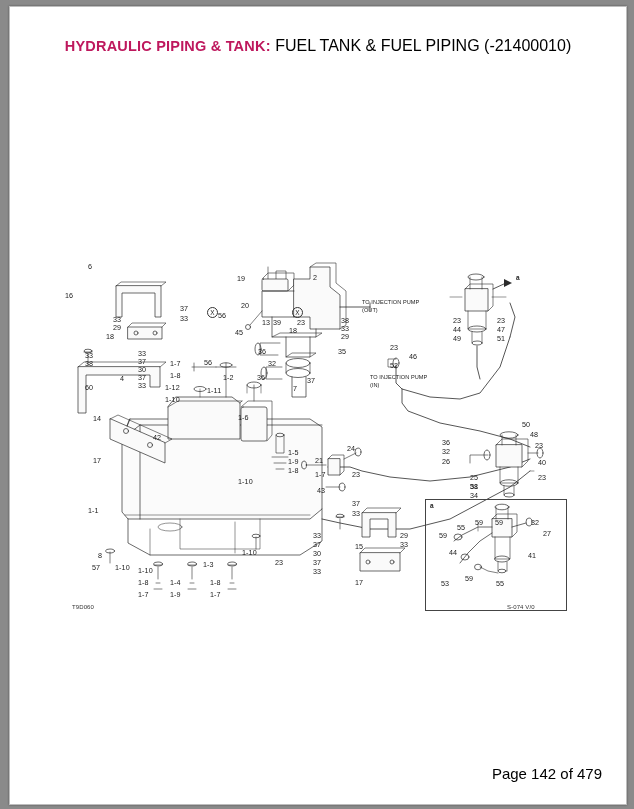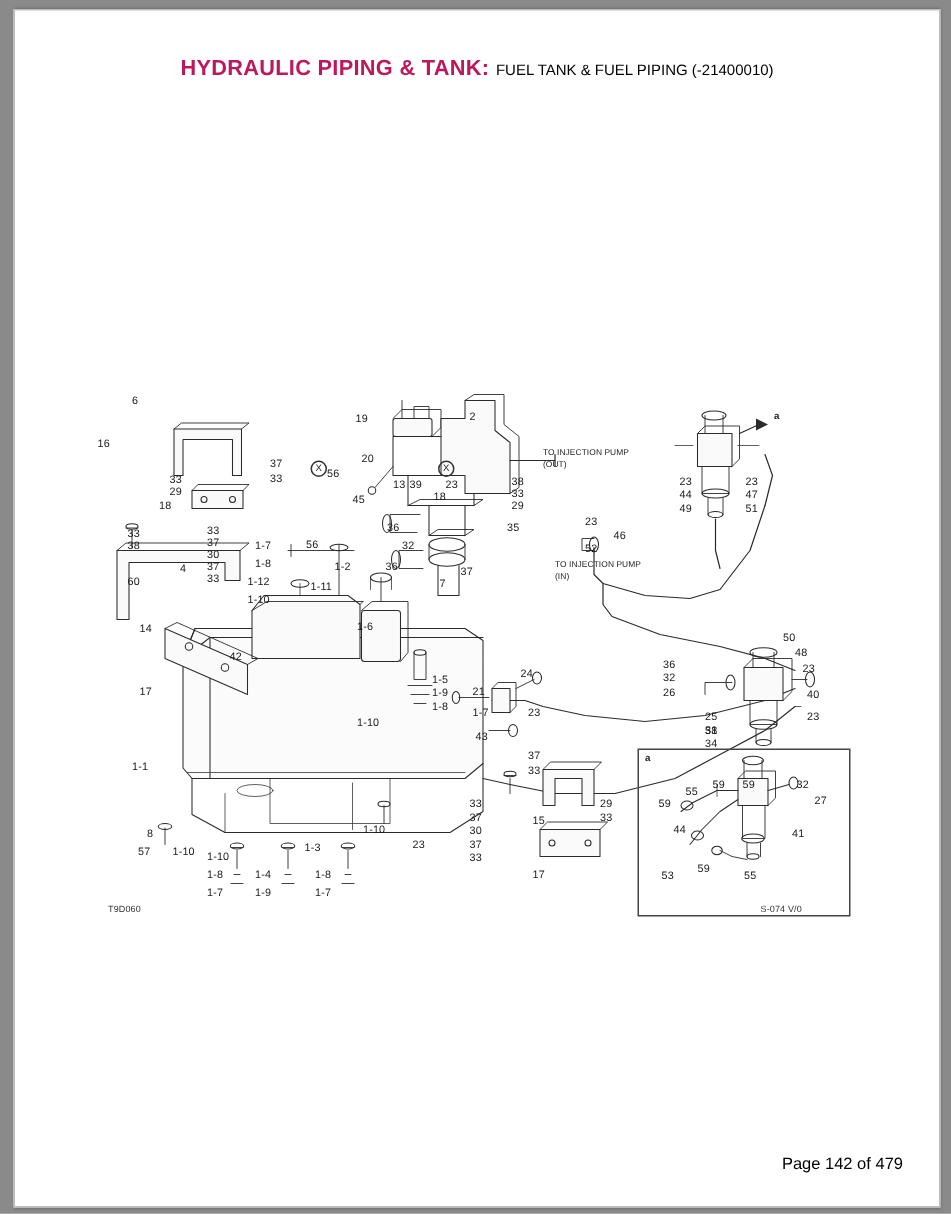--- a/index.html
+++ b/index.html
@@ -33,30 +33,30 @@
     text-align: center;
     white-space: nowrap;
   }
   #header .t-main {
     font-size: 14.5px;
     font-weight: bold;
     letter-spacing: 0.2px;
     color: #be185d;
   }
   #header .t-sub {
-    font-size: 10px;
+    font-size: 16px;
     font-weight: normal;
     color: #000;
   }
   
   #footer {
     position: absolute;
     right: 24px;
     bottom: 22px;
-    font-size: 11px;
+    font-size: 15px;
     color: #000;
   }
   
   #canvas {
     position: absolute;
     left: 0;
     top: 60px;
     width: 616px;
     height: 620px;
   }

